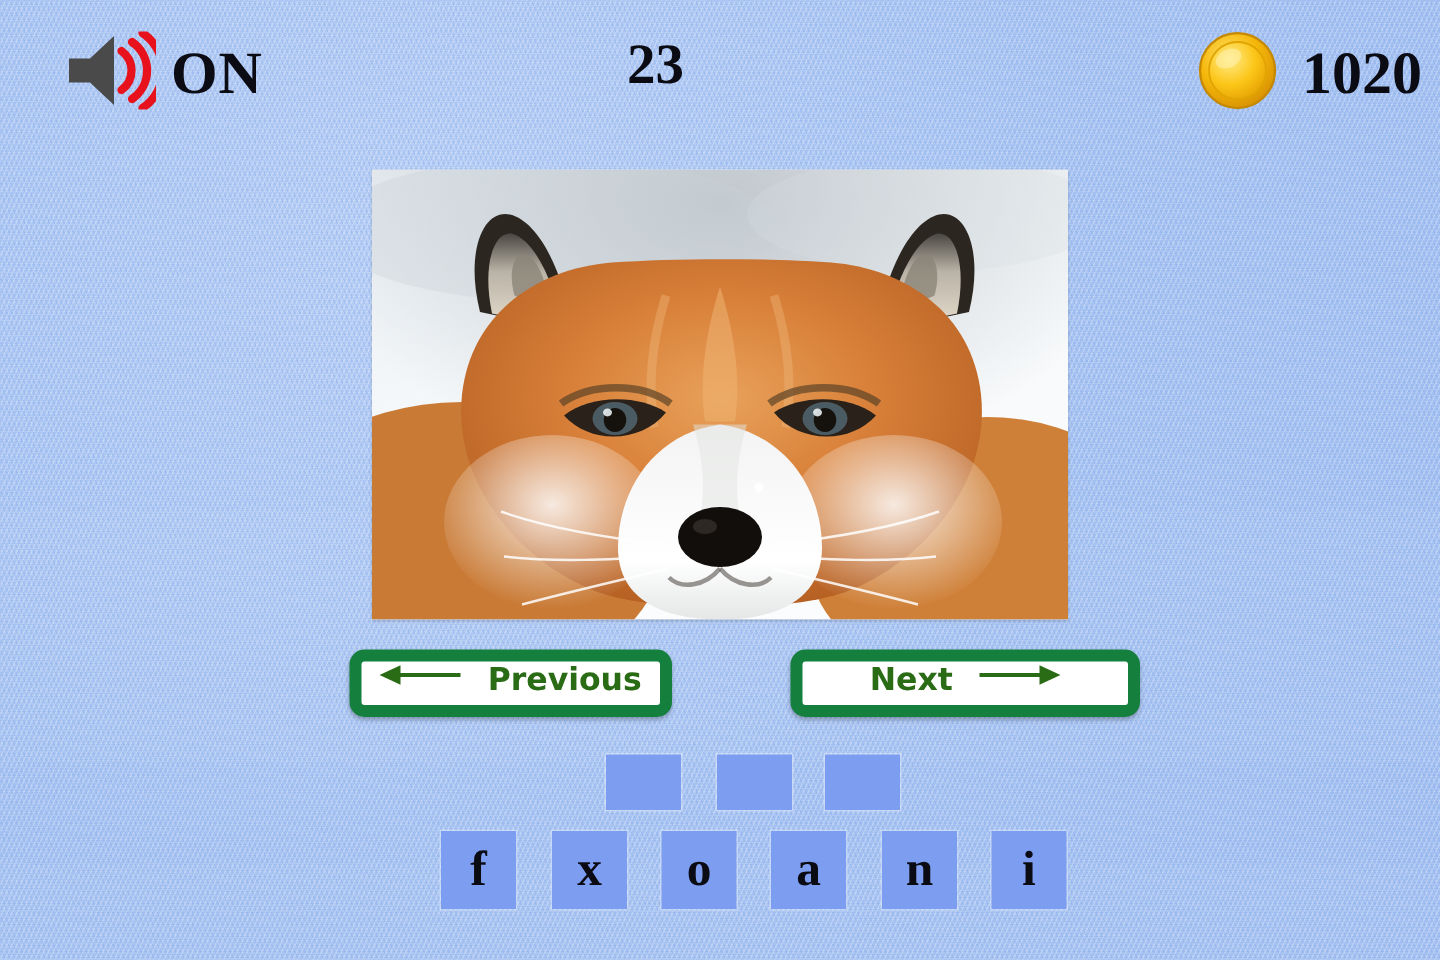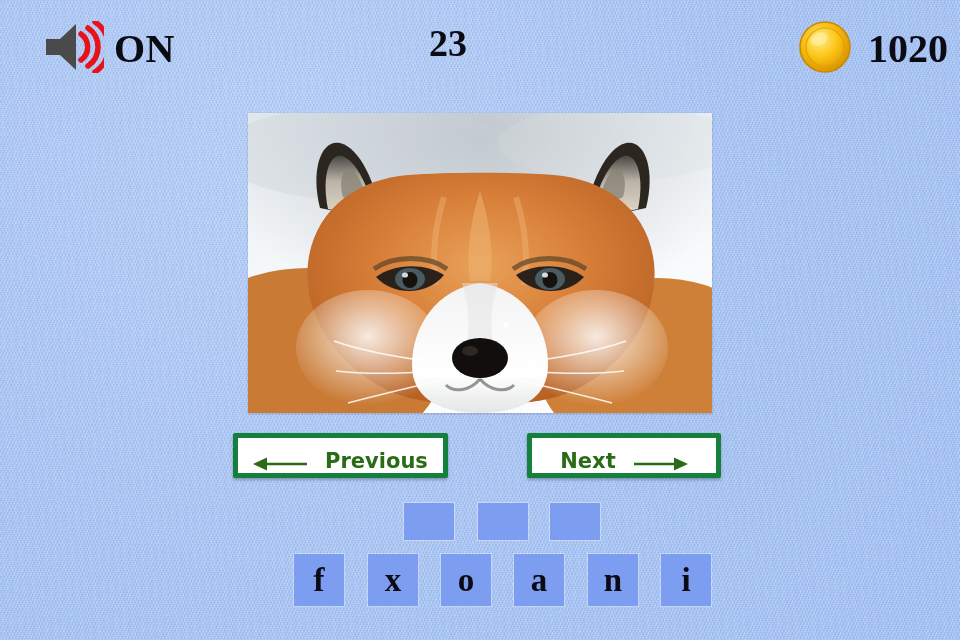--- a/index.html
+++ b/index.html
@@ -53,21 +53,21 @@
   }
   #sound-toggle .label {
     font-size: 40px;
     font-weight: bold;
     color: #0b0b14;
     letter-spacing: 0.5px;
     line-height: 1;
   }
   #counter {
     position: absolute;
-    left: 16px;
+    left: 5px;
     top: 24px;
     width: 864px;
     text-align: center;
     font-size: 38px;
     font-weight: bold;
     color: #0b0b14;
     line-height: 1;
   }
   #score-box {
     position: absolute;
@@ -97,36 +97,36 @@
     background: #dfe7ef;
   }
   #picture-frame svg { display: block; }
 
   
   .nav-btn {
     position: absolute;
     top: 433px;
     height: 45px;
     background: #ffffff;
-    border: 5px solid #15803d;
-    border-radius: 2px;
+    border: 8px solid #15803d;
+    border-radius: 10px;
     display: flex;
-    align-items: flex-end;
+    align-items: flex-start;
     justify-content: center;
     gap: 16px;
     color: #2a6b16;
     font-size: 21px;
     font-weight: bold;
     font-family: "DejaVu Sans", sans-serif;
     box-sizing: border-box;
     cursor: pointer;
     box-shadow: 0 2px 3px rgba(0,0,0,0.25);
   }
   #prev-button { left: 233px; width: 215px; }
-  #next-button { left: 527px; width: 194px; }
+  #next-button { left: 527px; width: 233px; }
   .arrow-svg { display: block; }
 
   
   #answer-slots {
     position: absolute;
     top: 503px;
     left: 0;
     width: 960px;
     height: 40px;
   }

